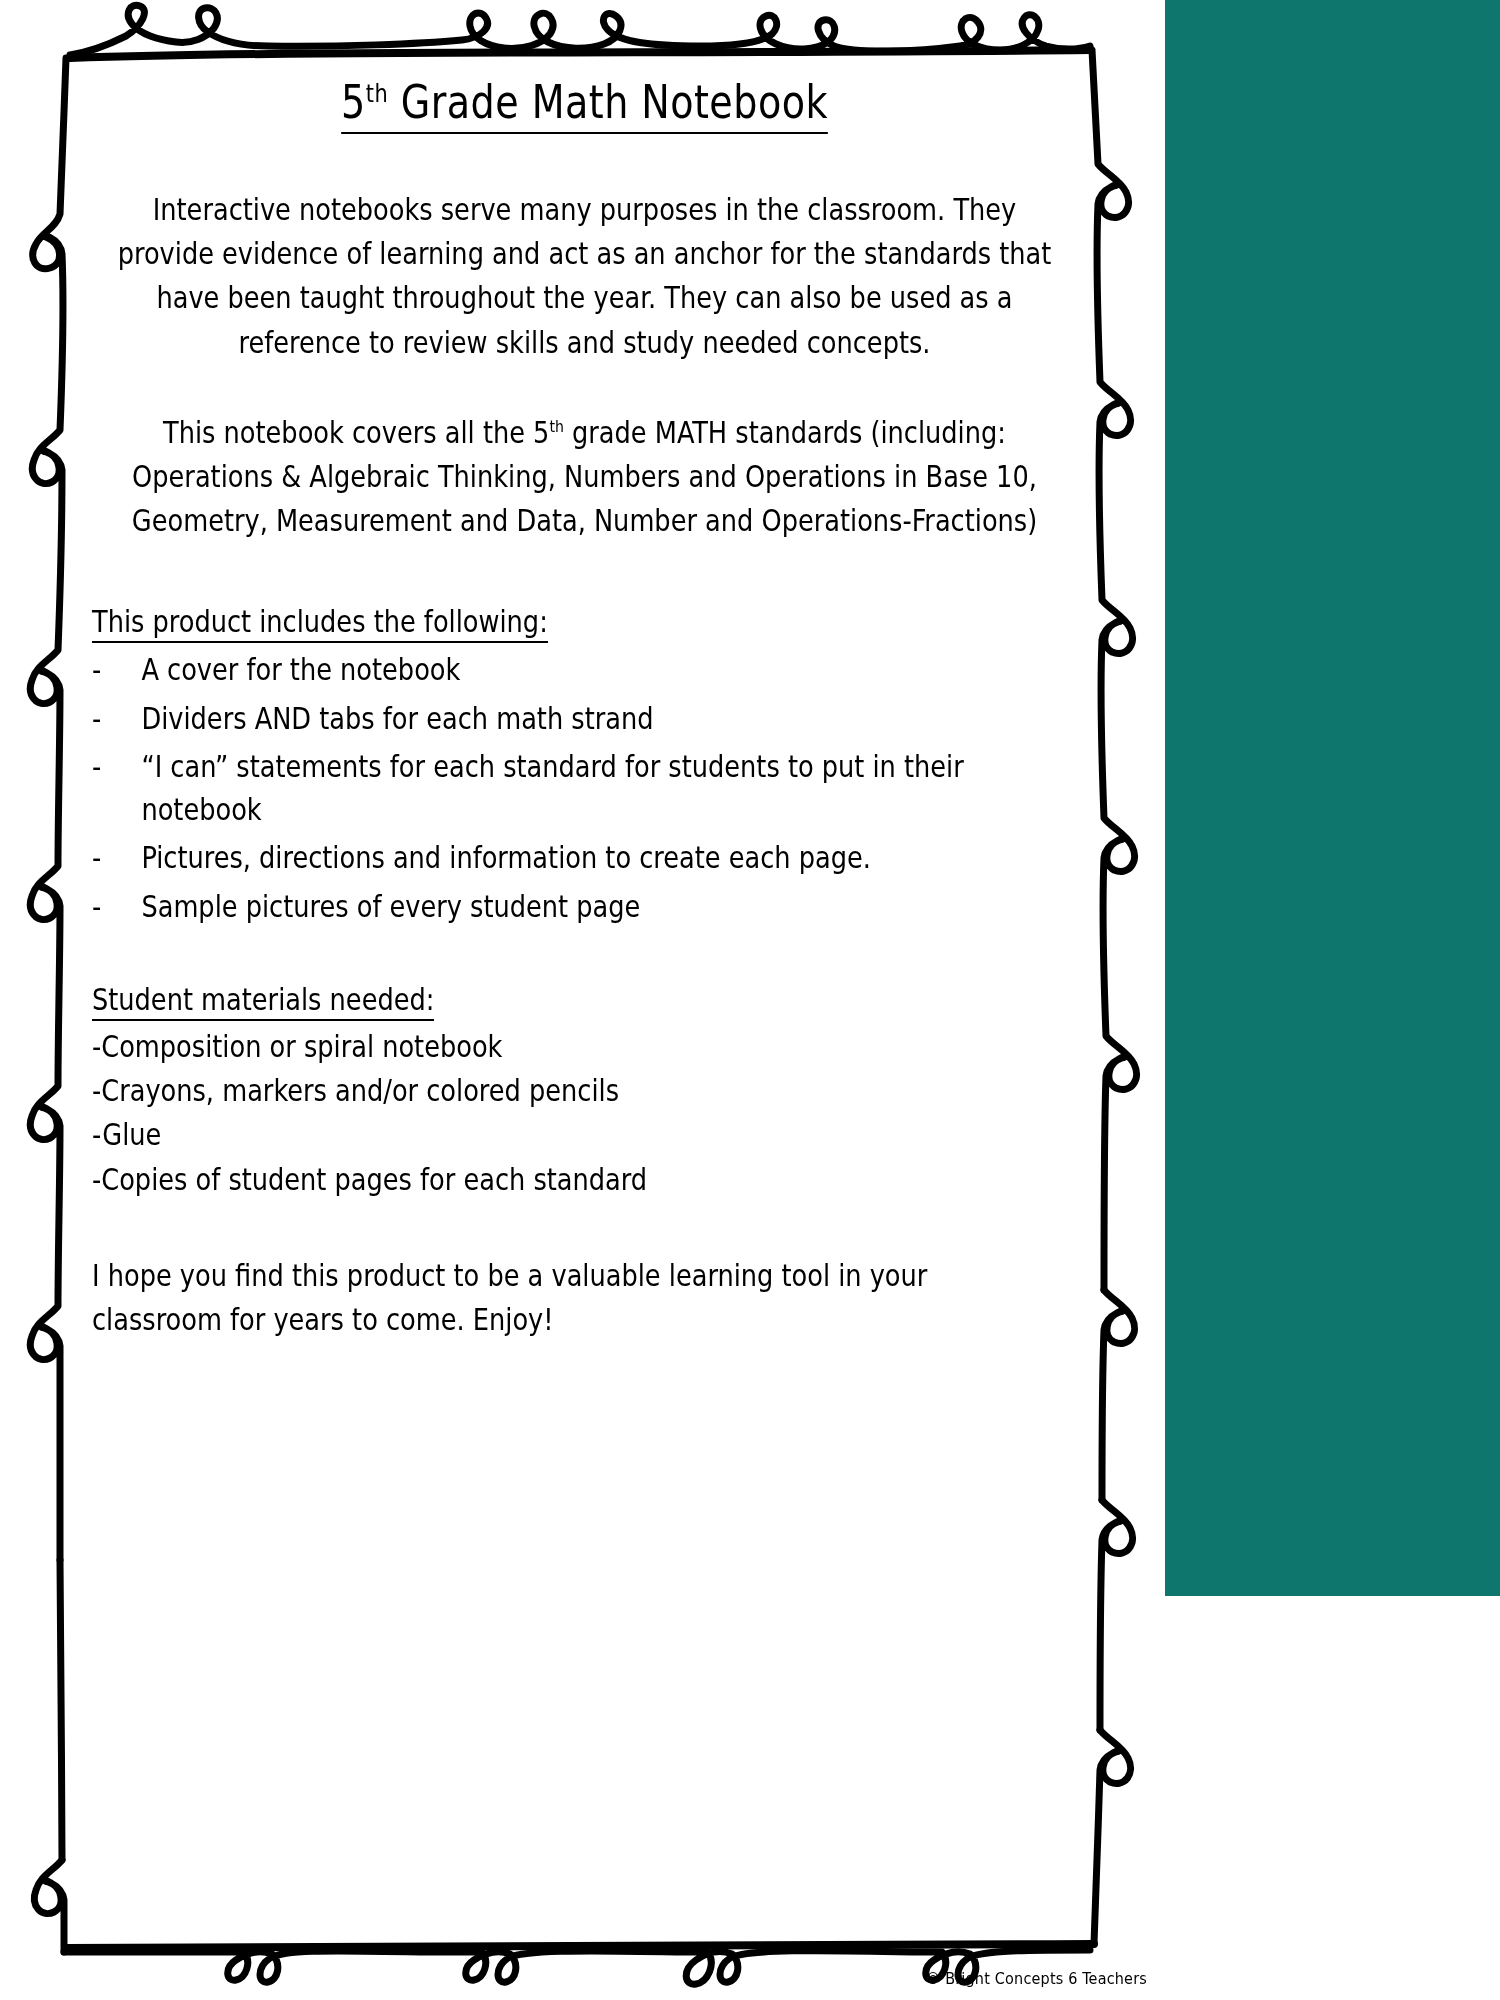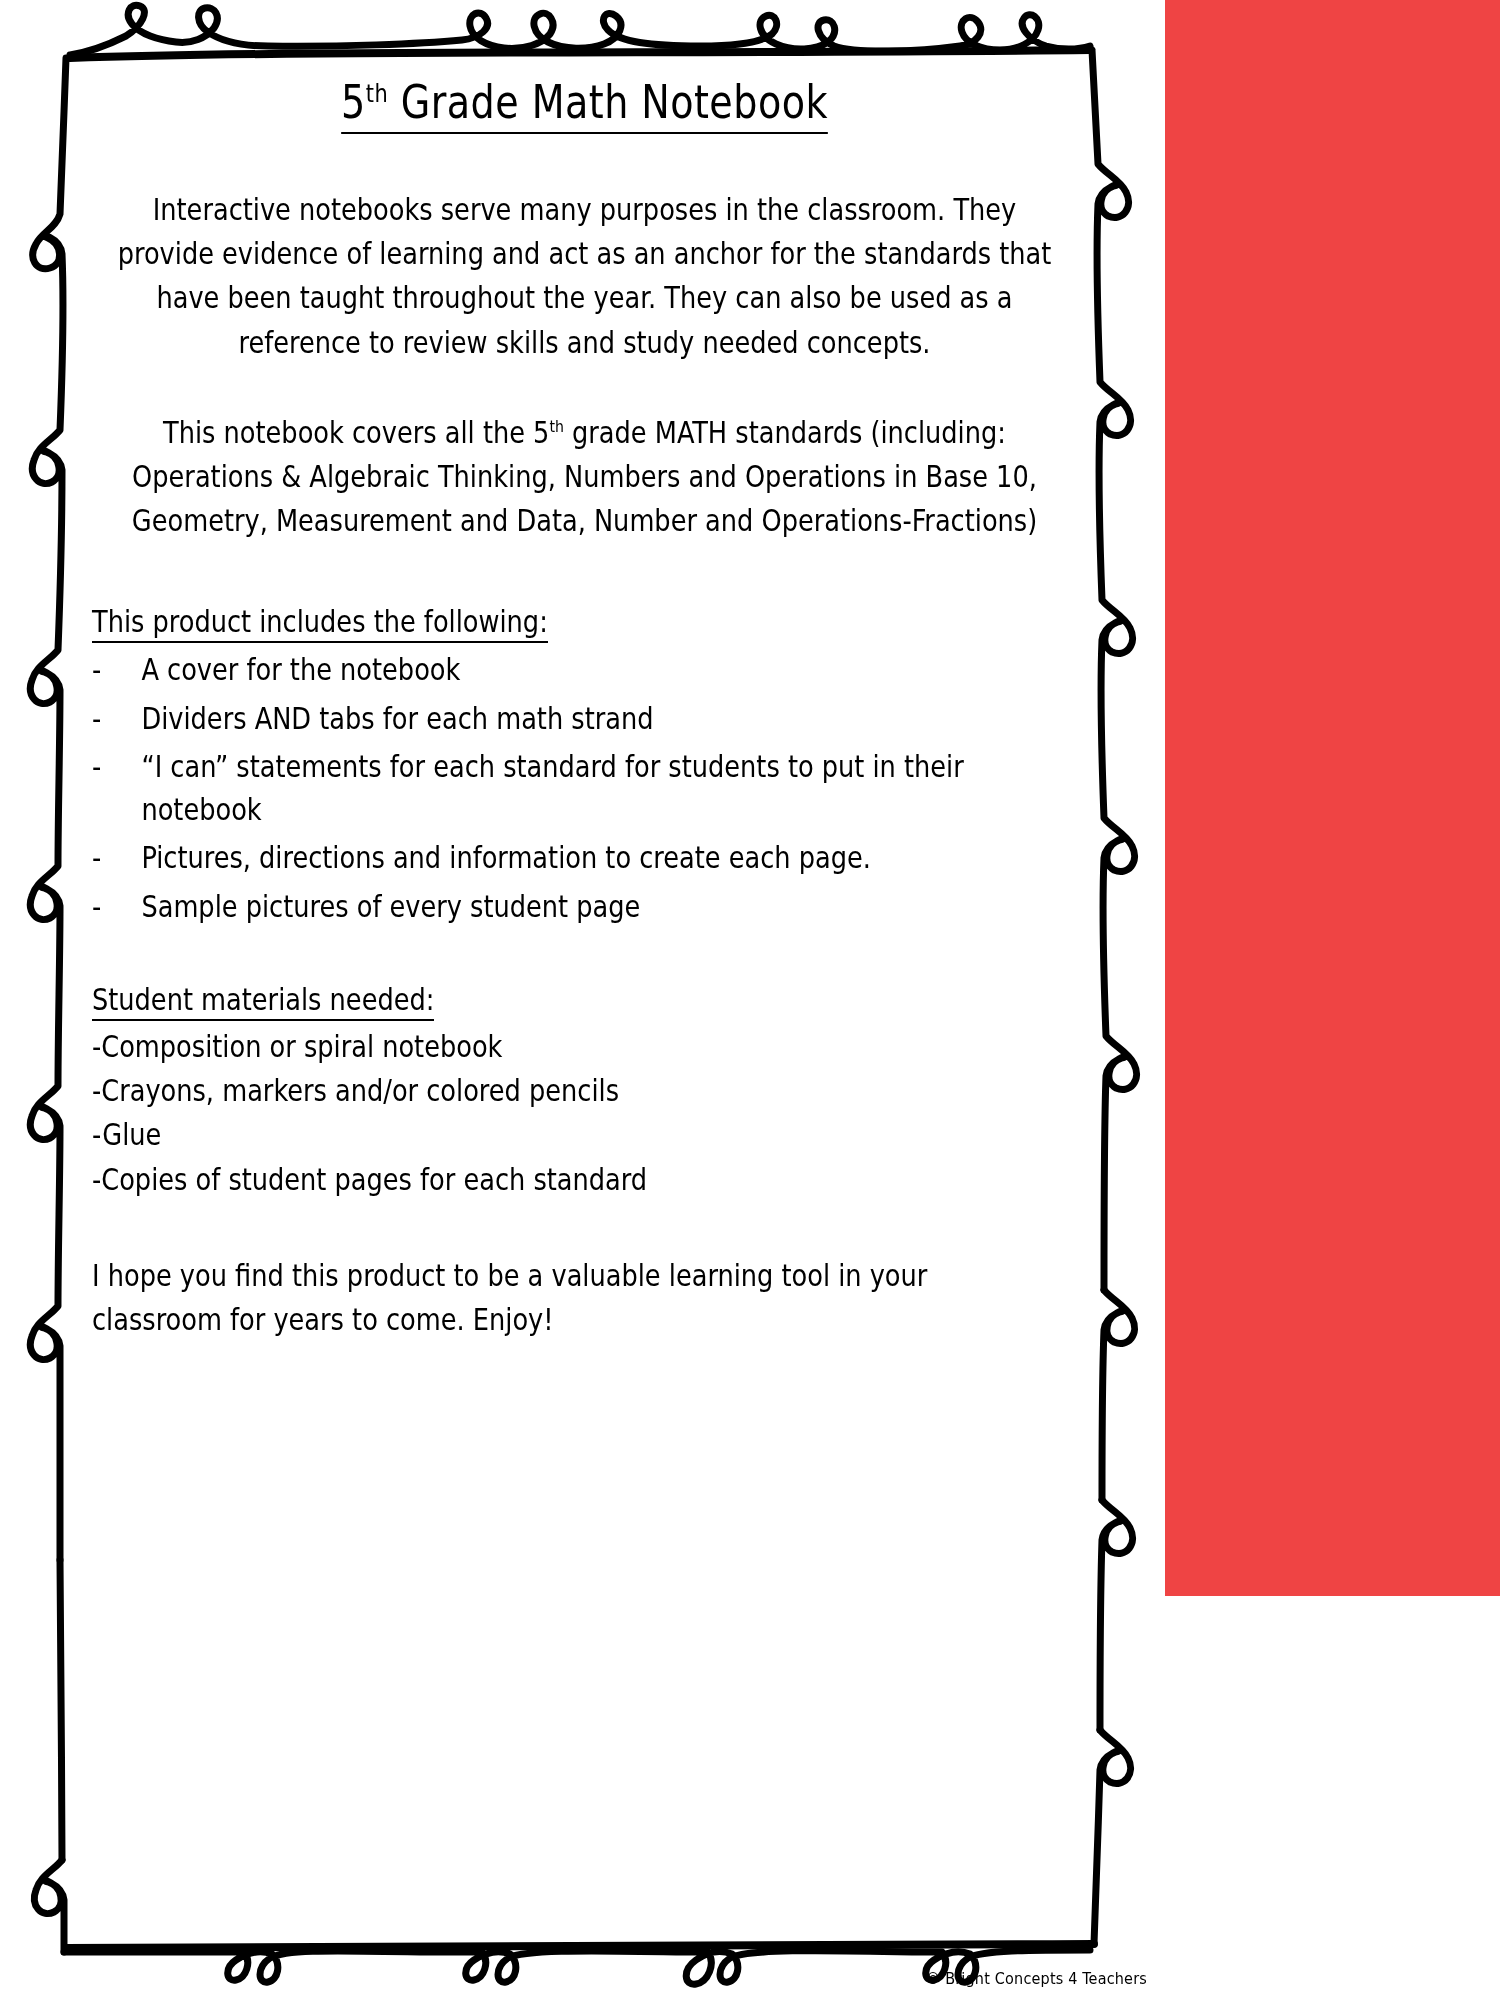--- a/index.html
+++ b/index.html
@@ -14,21 +14,21 @@
     overflow: hidden;
     font-family: "DejaVu Sans", sans-serif;
   }
 
   
   #page {
     position: absolute;
     left: 0; top: 0;
     width: 1500px;
     height: 1596px;
-    background: #ef4444;
+    background: #0f766e;
   }
 
   
   #sheet {
     position: absolute;
     left: 0;
     top: 0;
     width: 1165px;
     height: 2000px;
     background: #ffffff;
@@ -366,16 +366,16 @@
         <li>-Composition or spiral notebook</li>
         <li>-Crayons, markers and/or colored pencils</li>
         <li>-Glue</li>
         <li>-Copies of student pages for each standard</li>
       </ul>
 
       <p class="closing">I hope you find this product to be a valuable learning tool in your classroom for years to come. Enjoy!</p>
 
     </div>
 
-    <div class="footer-credit">© Bright Concepts 4 Teachers</div>
+    <div class="footer-credit">© Bright Concepts 6 Teachers</div>
 
   </div>
 </div>
 
 </body></html>

